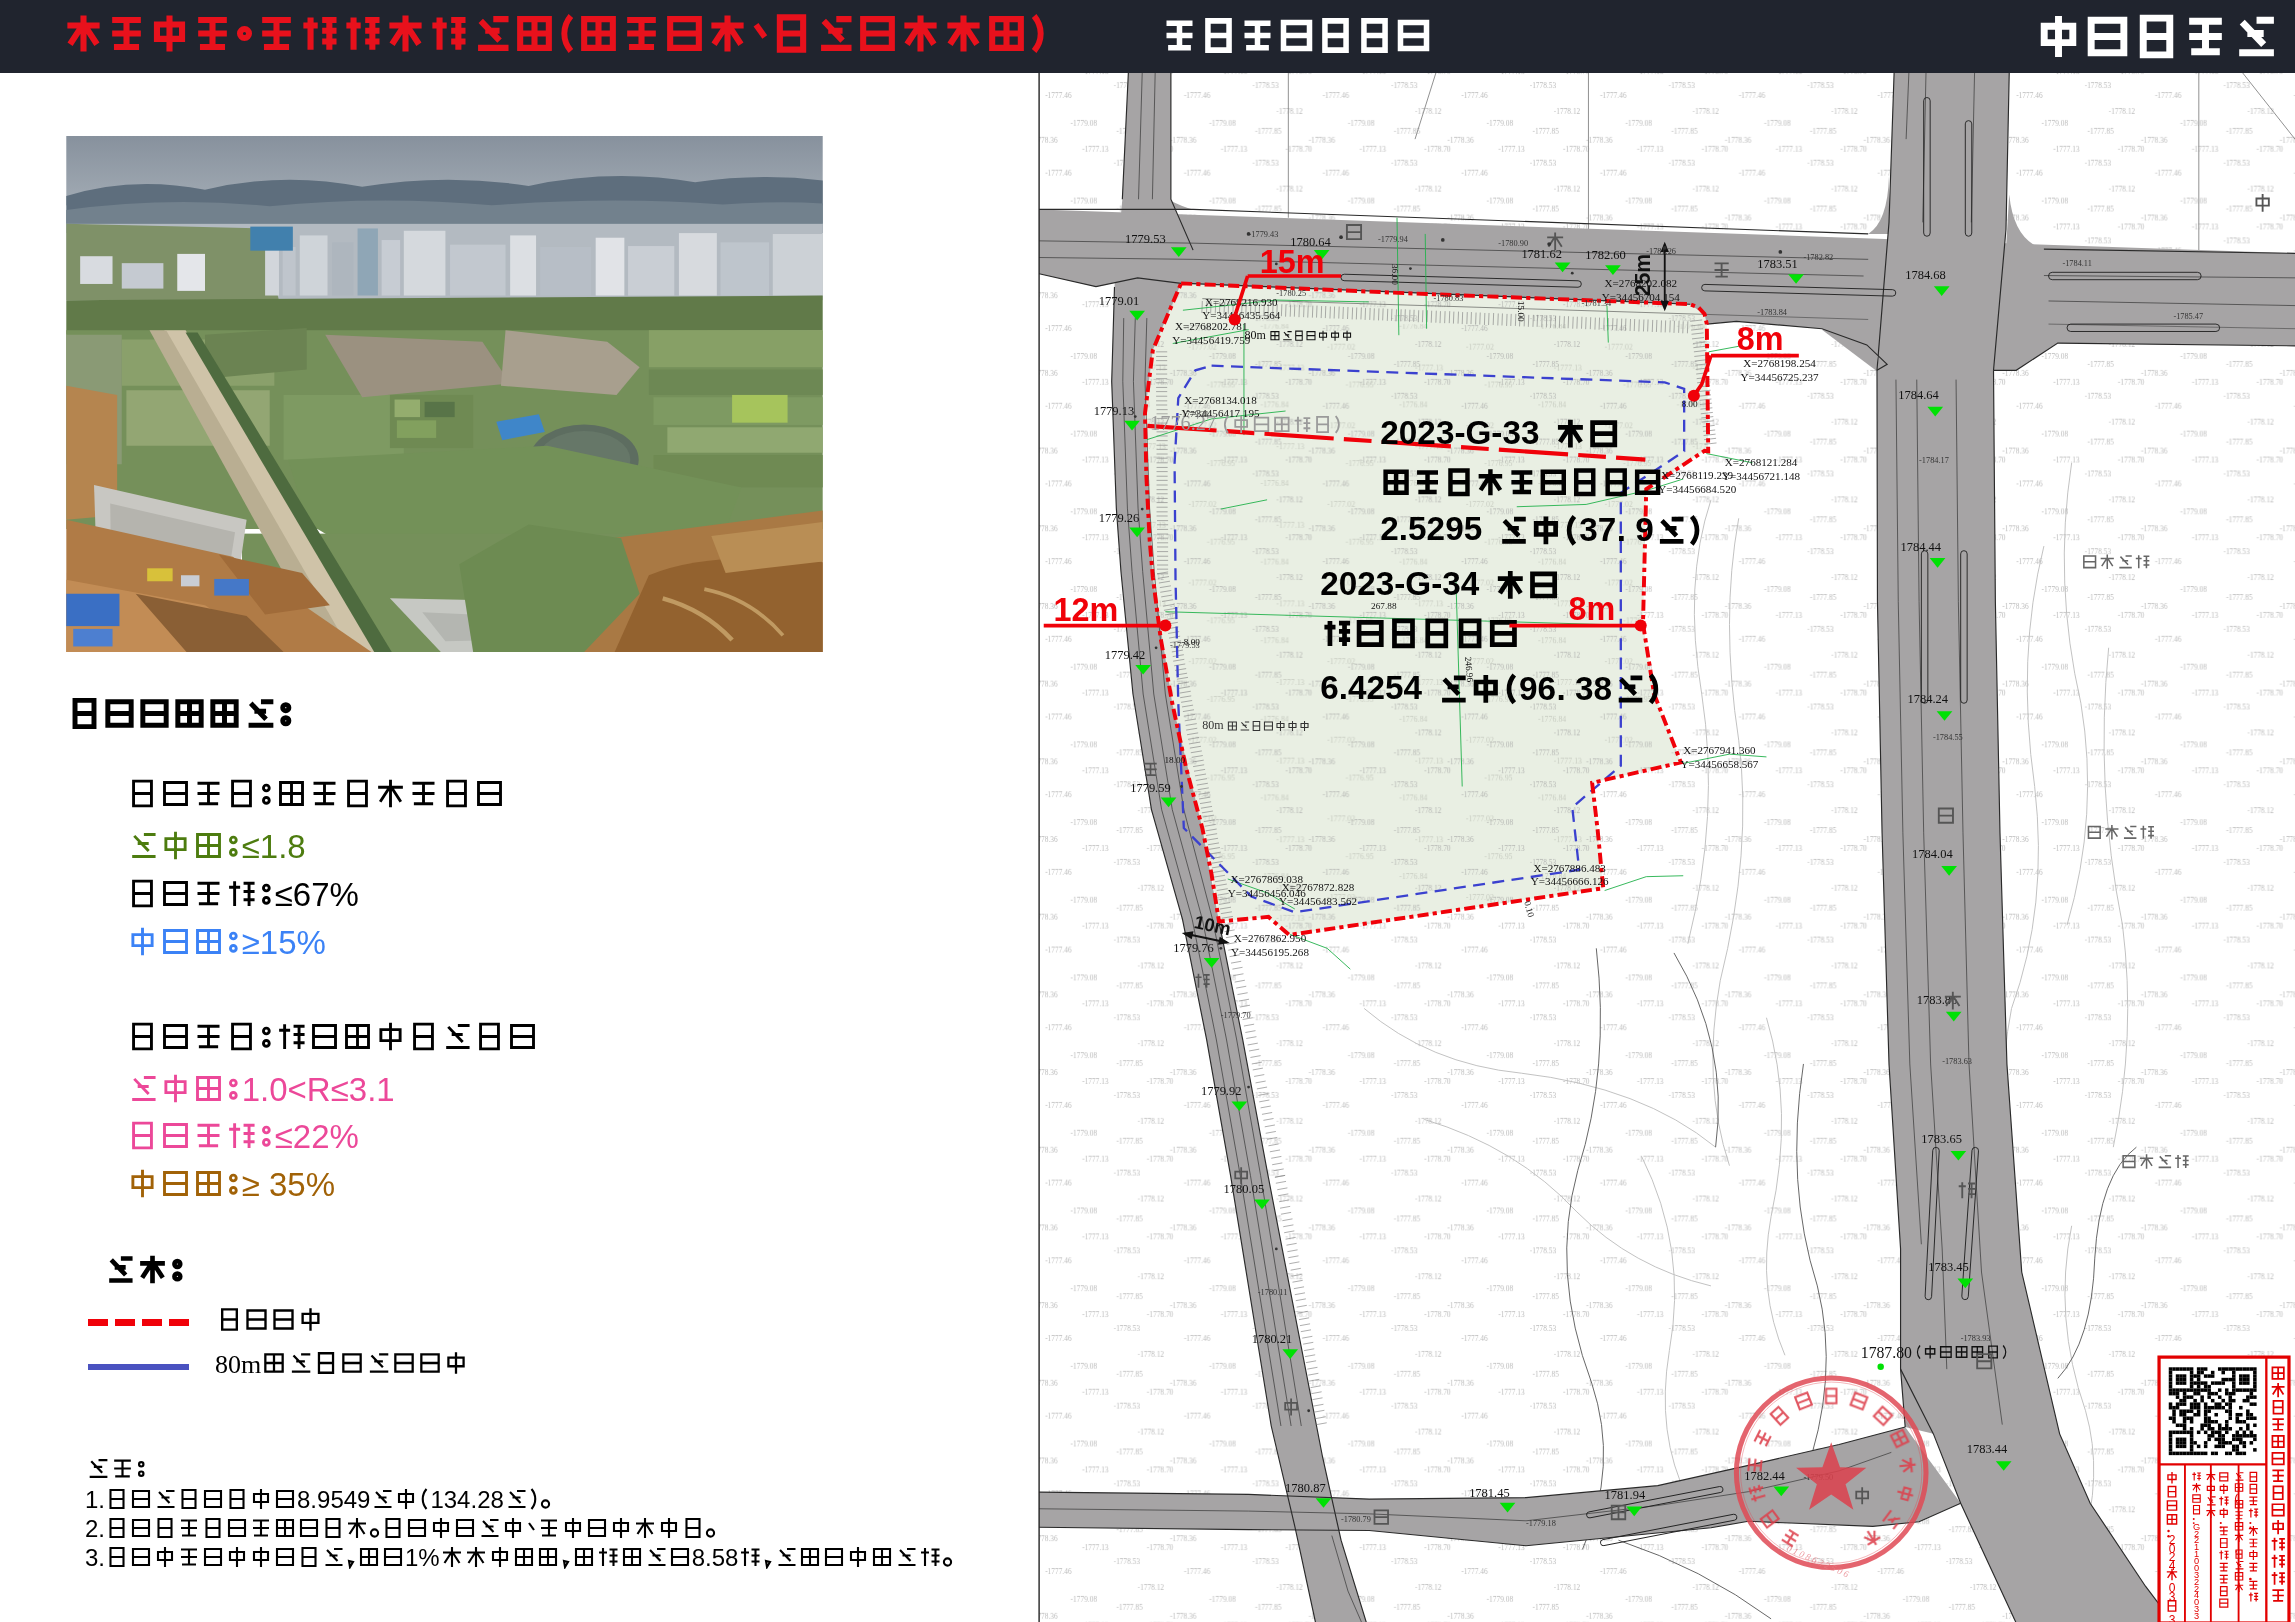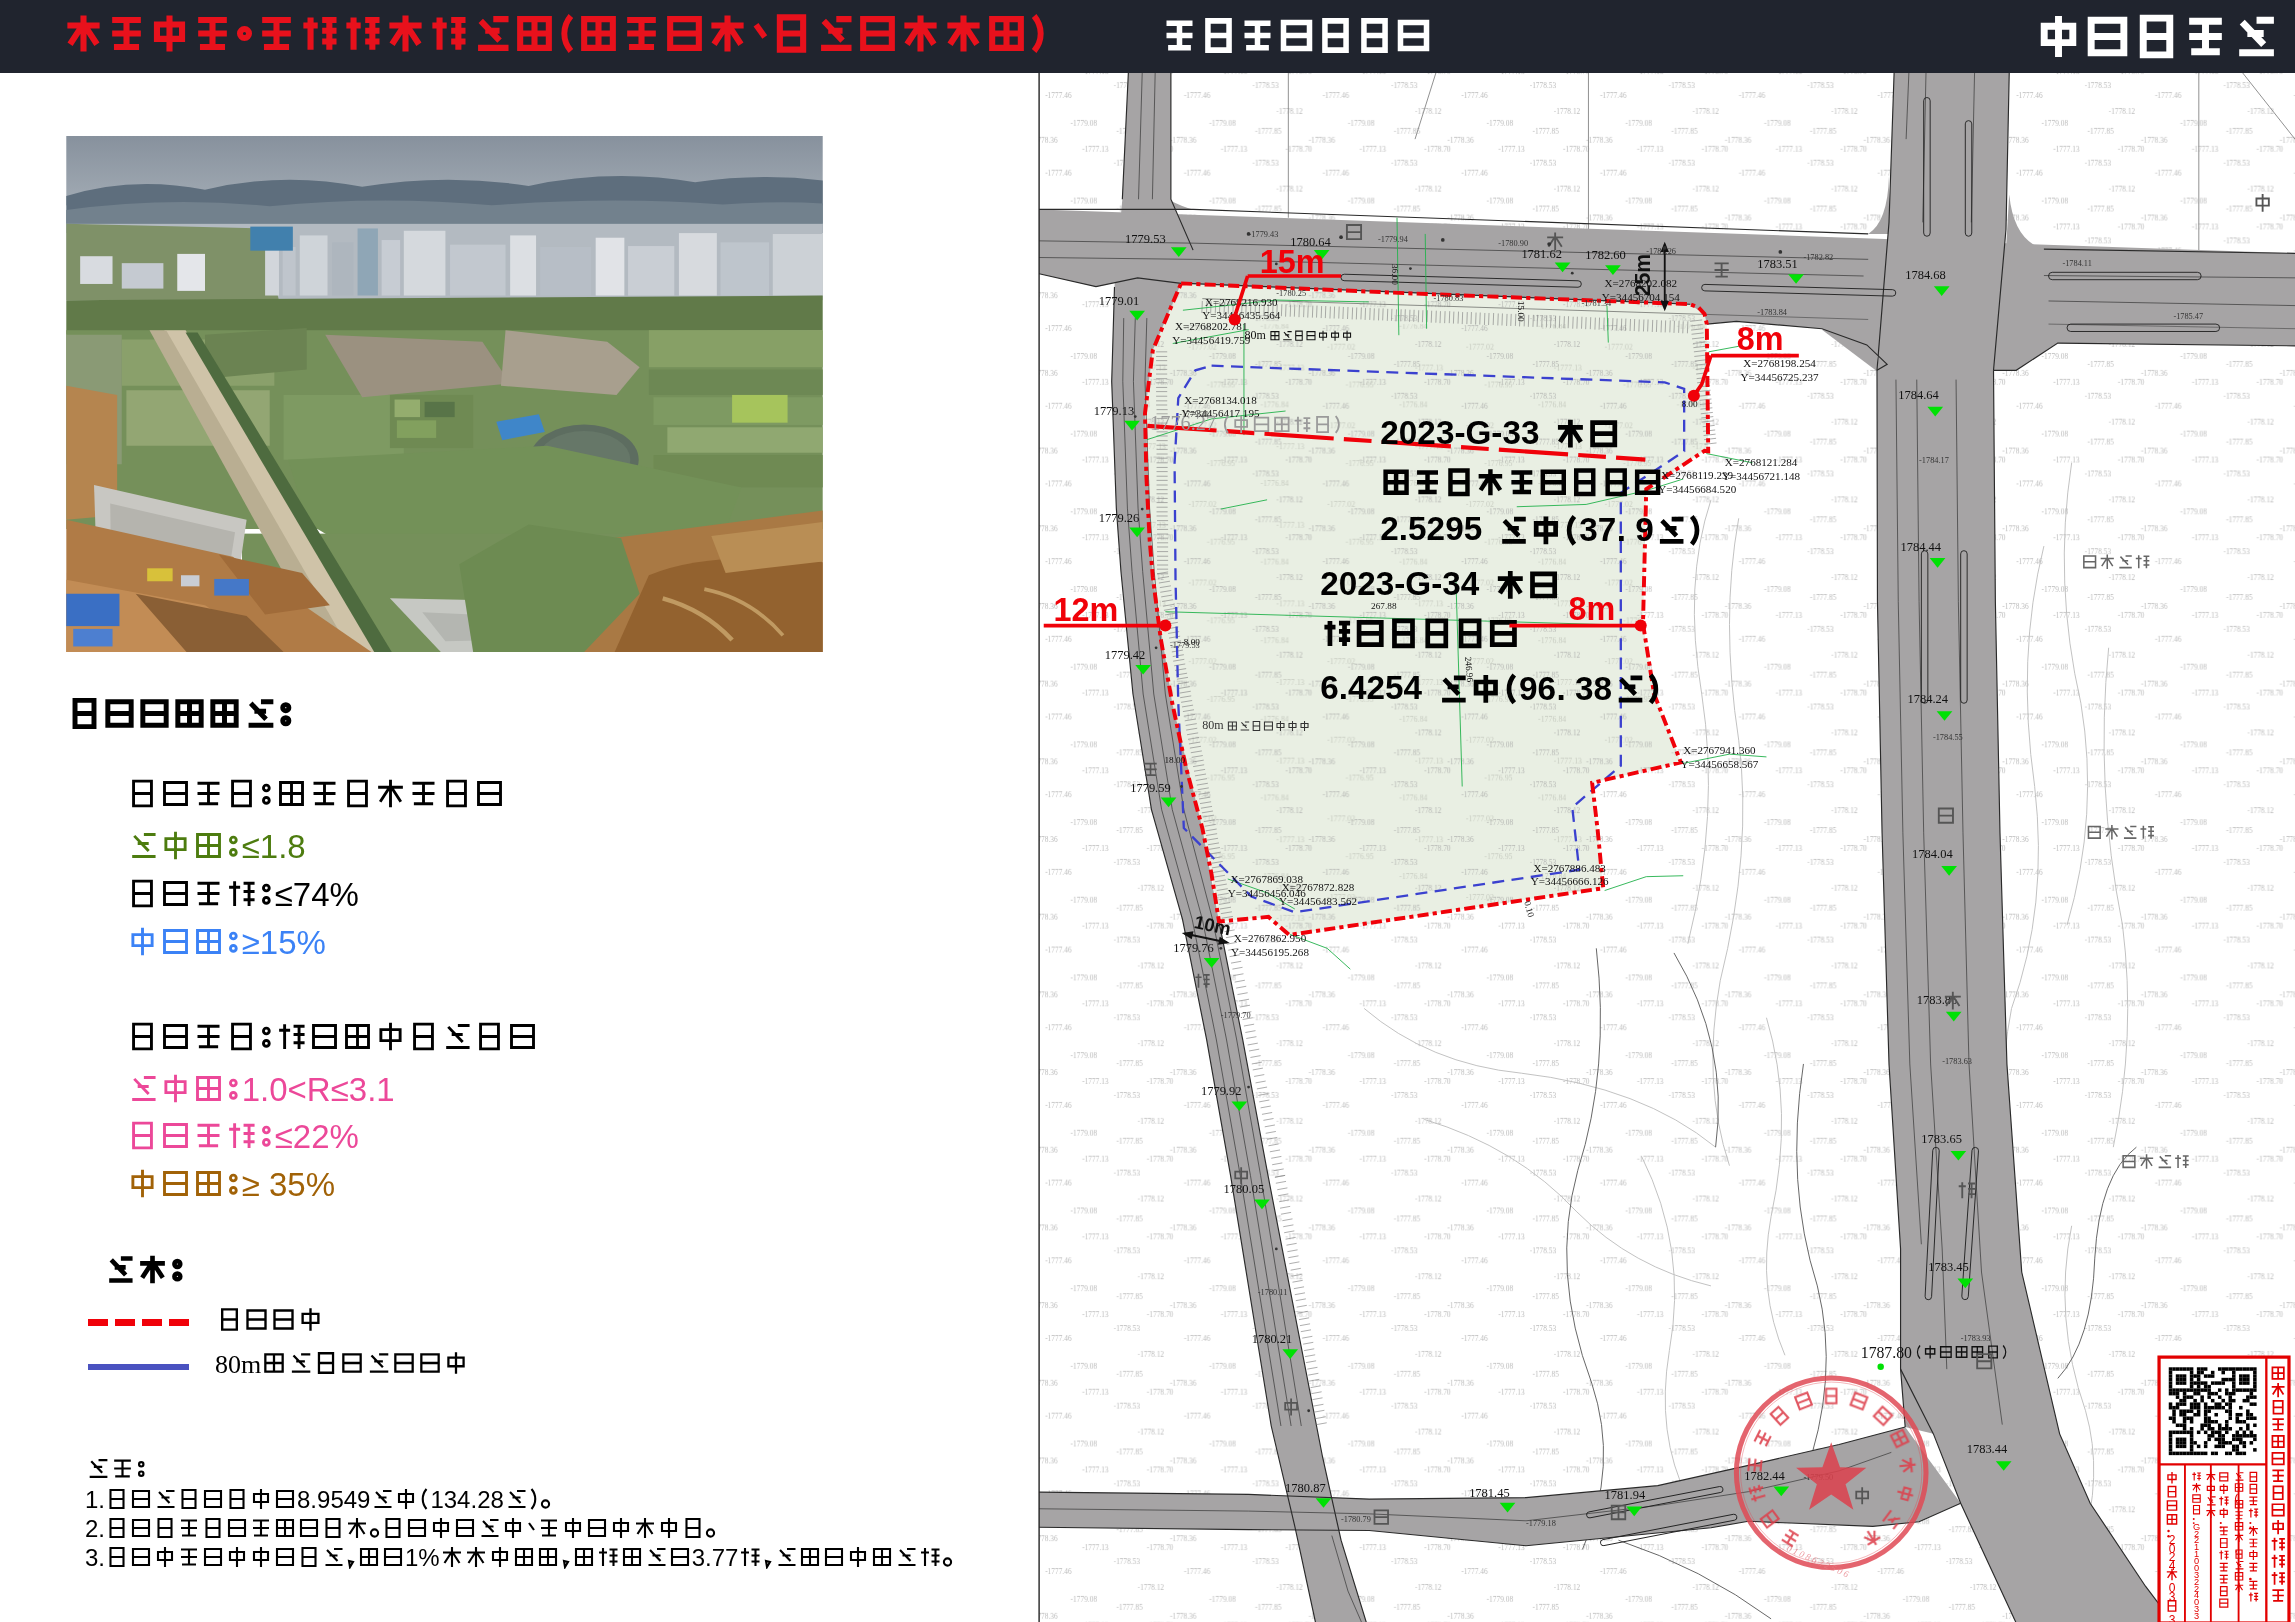--- a/index.html
+++ b/index.html
@@ -304,21 +304,21 @@
 <div class="abs row" style="left:126px;top:876px;color:#000;font:33px 'Liberation Sans'"><svg class="h wr" width="33" height="33" viewBox="0 0 24 24">
       <use href="#g1"></use>
     </svg><svg class="h wr" width="33" height="33" viewBox="0 0 24 24">
       <use href="#g0"></use>
     </svg><svg class="h wr" width="33" height="33" viewBox="0 0 24 24">
       <use href="#g3"></use>
     </svg><svg class="h wr" width="33" height="33" viewBox="0 0 24 24">
       <use href="#g5"></use>
     </svg><svg class="h wr" width="16.7" height="33" viewBox="0 0 12 24">
       <use href="#pcol"></use>
-    </svg><span>≤74%</span></div>
+    </svg><span>≤67%</span></div>
 <div class="abs row" style="left:126px;top:924px;color:#3b82f6;font:33px 'Liberation Sans'"><svg class="h wr" width="33" height="33" viewBox="0 0 24 24">
       <use href="#g2"></use>
     </svg><svg class="h wr" width="33" height="33" viewBox="0 0 24 24">
       <use href="#g0"></use>
     </svg><svg class="h wr" width="33" height="33" viewBox="0 0 24 24">
       <use href="#g6"></use>
     </svg><svg class="h wr" width="16.7" height="33" viewBox="0 0 12 24">
       <use href="#pcol"></use>
     </svg><span>≥15%</span></div>
 <div class="abs row" style="left:126px;top:1019px;color:#000;font:33px 'Liberation Sans'"><svg class="h wr" width="33" height="33" viewBox="0 0 24 24">
@@ -544,21 +544,21 @@
     </svg><svg class="h wr" width="24" height="24" viewBox="0 0 24 24">
       <use href="#g6"></use>
     </svg><svg class="h wr" width="24" height="24" viewBox="0 0 24 24">
       <use href="#g5"></use>
     </svg><svg class="h wr" width="24" height="24" viewBox="0 0 24 24">
       <use href="#g6"></use>
     </svg><svg class="h wr" width="24" height="24" viewBox="0 0 24 24">
       <use href="#g7"></use>
     </svg><svg class="h wr" width="24" height="24" viewBox="0 0 24 24">
       <use href="#g0"></use>
-    </svg><span>3.77</span><svg class="h wr" width="24" height="24" viewBox="0 0 24 24">
+    </svg><span>8.58</span><svg class="h wr" width="24" height="24" viewBox="0 0 24 24">
       <use href="#g5"></use>
     </svg><svg class="h wr" width="12" height="24" viewBox="0 0 12 24">
       <use href="#pcom"></use>
     </svg><svg class="h wr" width="24" height="24" viewBox="0 0 24 24">
       <use href="#g7"></use>
     </svg><svg class="h wr" width="24" height="24" viewBox="0 0 24 24">
       <use href="#g6"></use>
     </svg><svg class="h wr" width="24" height="24" viewBox="0 0 24 24">
       <use href="#g0"></use>
     </svg><svg class="h wr" width="24" height="24" viewBox="0 0 24 24">

